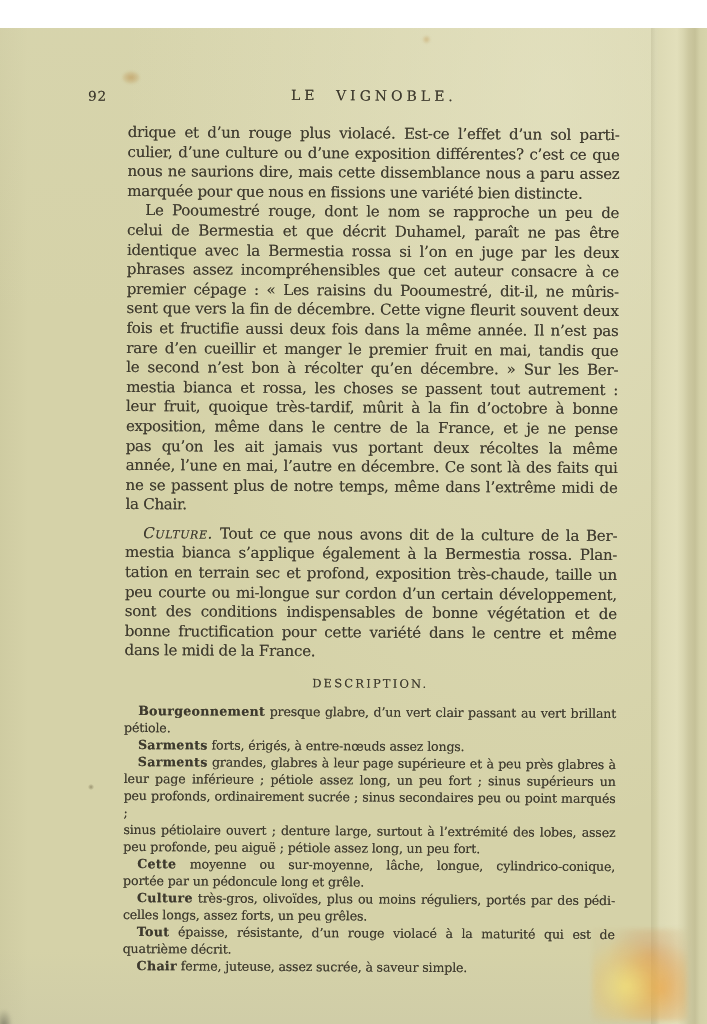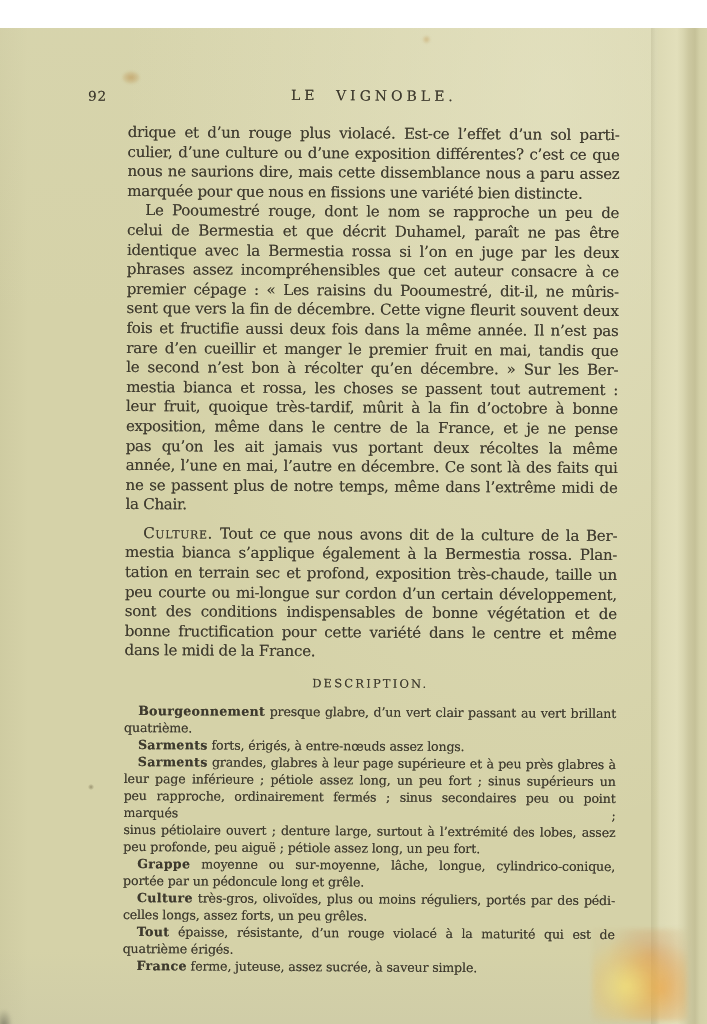--- a/index.html
+++ b/index.html
@@ -40,21 +40,21 @@
   .title {
     display: block; text-align: center;
     font-size: 14px; letter-spacing: 4px; word-spacing: 9px;
   }
   .main-text { font-size: 15px; line-height: 19.6px; letter-spacing: -0.25px; }
   .para { margin: 0; }
   .para-gap { margin-top: 9px; }
   .jline { text-align: justify; text-align-last: justify; }
   .lline { text-align: left; }
   .indent { text-indent: 18px; }
-  .smallcaps { font-variant: small-caps; letter-spacing: 0.6px; }
+  .smallcaps { font-variant: small-caps; letter-spacing: 0.6px; font-style: italic; }
   .desc-heading {
     text-align: center; font-size: 11.5px; letter-spacing: 2.2px;
     margin: 12px 0 9px 0; font-weight: 400;
   }
   .desc { font-size: 12.6px; line-height: 17px; letter-spacing: -0.15px; }
   .desc .indent { text-indent: 14px; }
   .term { font-weight: 700; letter-spacing: 0.3px; text-align: center; }
   
   .spot { position: absolute; border-radius: 50%; pointer-events: none; }
   .fox-top-left {
@@ -143,44 +143,44 @@
             <div class="jline"><span>bonne fructification pour cette variété dans le centre et même</span></div>
             <div class="lline"><span>dans le midi de la France.</span></div>
           </div>
         </div>
 
       <div class="desc-heading">DESCRIPTION.</div>
 
       <div id="desc-items" class="desc">
           <div class="para">
             <div class="jline indent"><span class="term">Bourgeonnement</span> <span>presque glabre, d’un vert clair passant au vert brillant</span></div>
-            <div class="lline"><span>quatrième.</span></div>
+            <div class="lline"><span>pétiole.</span></div>
           </div>
           <div class="para">
             <div class="lline indent"><span class="term">Sarments</span> <span>forts, érigés, à entre-nœuds assez longs.</span></div>
           </div>
           <div class="para">
             <div class="jline indent"><span class="term">Sarments</span> <span>grandes, glabres à leur page supérieure et à peu près glabres à</span></div>
             <div class="jline"><span>leur page inférieure ; pétiole assez long, un peu fort ; sinus supérieurs un</span></div>
-            <div class="jline"><span>peu rapproche, ordinairement fermés ; sinus secondaires peu ou point marqués ;</span></div>
+            <div class="jline"><span>peu profonds, ordinairement sucrée ; sinus secondaires peu ou point marqués ;</span></div>
             <div class="jline"><span>sinus pétiolaire ouvert ; denture large, surtout à l’extrémité des lobes, assez</span></div>
             <div class="lline"><span>peu profonde, peu aiguë ; pétiole assez long, un peu fort.</span></div>
           </div>
           <div class="para">
-            <div class="jline indent"><span class="term">Grappe</span> <span>moyenne ou sur-moyenne, lâche, longue, cylindrico-conique,</span></div>
+            <div class="jline indent"><span class="term">Cette</span> <span>moyenne ou sur-moyenne, lâche, longue, cylindrico-conique,</span></div>
             <div class="lline"><span>portée par un pédoncule long et grêle.</span></div>
           </div>
           <div class="para">
             <div class="jline indent"><span class="term">Culture</span> <span>très-gros, olivoïdes, plus ou moins réguliers, portés par des pédi-</span></div>
             <div class="lline"><span>celles longs, assez forts, un peu grêles.</span></div>
           </div>
           <div class="para">
             <div class="jline indent"><span class="term">Tout</span> <span>épaisse, résistante, d’un rouge violacé à la maturité qui est de</span></div>
-            <div class="lline"><span>quatrième érigés.</span></div>
+            <div class="lline"><span>quatrième décrit.</span></div>
           </div>
           <div class="para">
-            <div class="lline indent"><span class="term">France</span> <span>ferme, juteuse, assez sucrée, à saveur simple.</span></div>
+            <div class="lline indent"><span class="term">Chair</span> <span>ferme, juteuse, assez sucrée, à saveur simple.</span></div>
           </div>
         </div>
     </div>
 
   </div>
 </div>
 
 </body></html>

